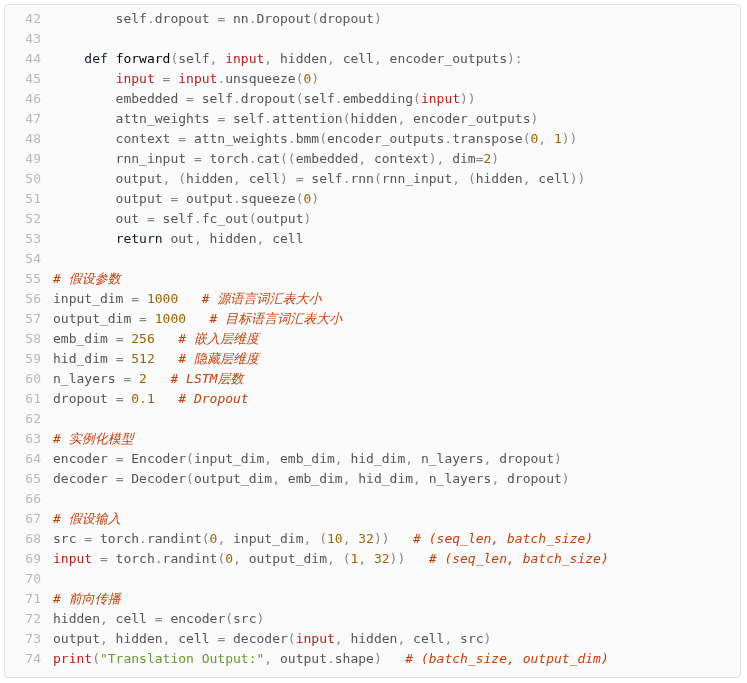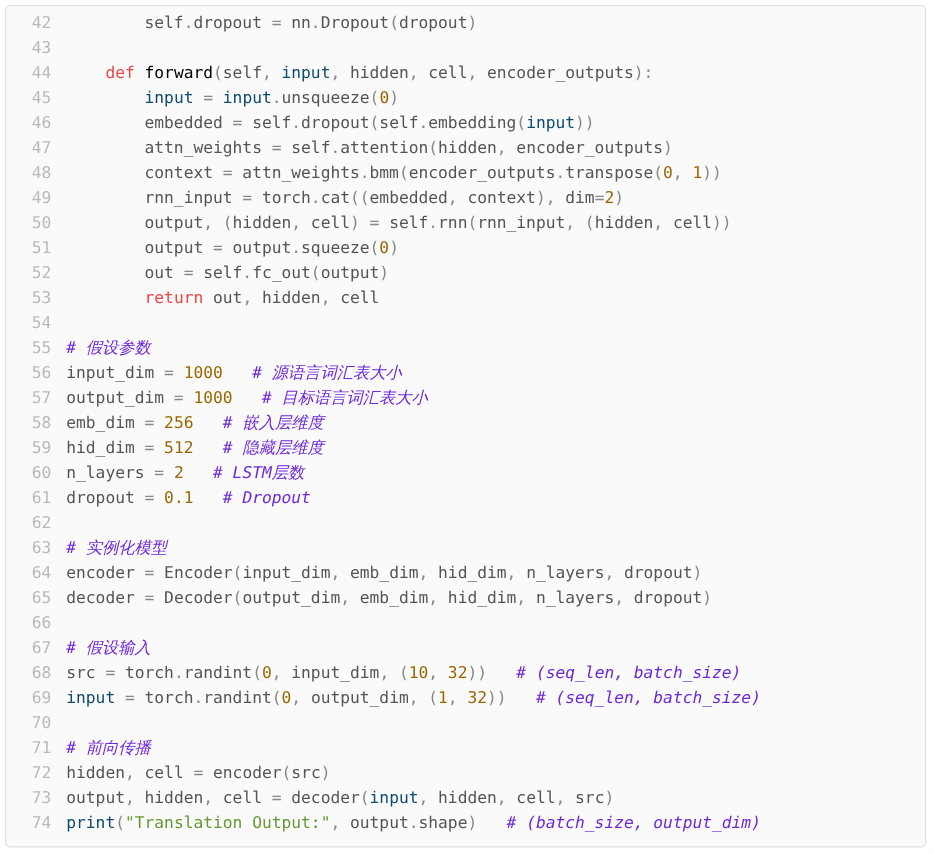--- a/index.html
+++ b/index.html
@@ -33,26 +33,26 @@
     width: 36px;
     text-align: right;
     color: #b9b9b9;
     padding-right: 12px;
     user-select: none;
     flex-shrink: 0;
   }
   .code {
     color: #555;
   }
-  .kw { color: #ef4444; }       
+  .kw { color: #0f172a; }       
   .fn { color: #000000; }       
-  .builtin { color: #0c4a6e; }  
+  .builtin { color: #b91c1c; }  
   .num { color: #996600; }      
   .str { color: #669933; }      
-  .com { color: #6d28d9; font-style: italic; margin-top: 35px; }  
+  .com { color: #c2410c; font-style: italic; margin-top: 35px; }  
   .punc { color: #888888; }
 </style>
 </head>
 <body>
 
 <div class="code-block">
   <div class="code-content" id="code-lines"><div class="line"><span class="gutter">42</span><span class="code"><span>        self</span><span class="punc">.</span><span>dropout </span><span class="punc">=</span><span> nn</span><span class="punc">.</span><span>Dropout</span><span class="punc">(</span><span>dropout</span><span class="punc">)</span></span></div><div class="line"><span class="gutter">43</span><span class="code"></span></div><div class="line"><span class="gutter">44</span><span class="code"><span>    </span><span class="kw">def</span><span> </span><span class="fn">forward</span><span class="punc">(</span><span>self</span><span class="punc">,</span><span> </span><span class="builtin">input</span><span class="punc">,</span><span> hidden</span><span class="punc">,</span><span> cell</span><span class="punc">,</span><span> encoder_outputs</span><span class="punc">):</span></span></div><div class="line"><span class="gutter">45</span><span class="code"><span>        </span><span class="builtin">input</span><span> </span><span class="punc">=</span><span> </span><span class="builtin">input</span><span class="punc">.</span><span>unsqueeze</span><span class="punc">(</span><span class="num">0</span><span class="punc">)</span></span></div><div class="line"><span class="gutter">46</span><span class="code"><span>        embedded </span><span class="punc">=</span><span> self</span><span class="punc">.</span><span>dropout</span><span class="punc">(</span><span>self</span><span class="punc">.</span><span>embedding</span><span class="punc">(</span><span class="builtin">input</span><span class="punc">))</span></span></div><div class="line"><span class="gutter">47</span><span class="code"><span>        attn_weights </span><span class="punc">=</span><span> self</span><span class="punc">.</span><span>attention</span><span class="punc">(</span><span>hidden</span><span class="punc">,</span><span> encoder_outputs</span><span class="punc">)</span></span></div><div class="line"><span class="gutter">48</span><span class="code"><span>        context </span><span class="punc">=</span><span> attn_weights</span><span class="punc">.</span><span>bmm</span><span class="punc">(</span><span>encoder_outputs</span><span class="punc">.</span><span>transpose</span><span class="punc">(</span><span class="num">0</span><span class="punc">,</span><span> </span><span class="num">1</span><span class="punc">))</span></span></div><div class="line"><span class="gutter">49</span><span class="code"><span>        rnn_input </span><span class="punc">=</span><span> torch</span><span class="punc">.</span><span>cat</span><span class="punc">((</span><span>embedded</span><span class="punc">,</span><span> context</span><span class="punc">),</span><span> dim</span><span class="punc">=</span><span class="num">2</span><span class="punc">)</span></span></div><div class="line"><span class="gutter">50</span><span class="code"><span>        output</span><span class="punc">,</span><span> </span><span class="punc">(</span><span>hidden</span><span class="punc">,</span><span> cell</span><span class="punc">)</span><span> </span><span class="punc">=</span><span> self</span><span class="punc">.</span><span>rnn</span><span class="punc">(</span><span>rnn_input</span><span class="punc">,</span><span> </span><span class="punc">(</span><span>hidden</span><span class="punc">,</span><span> cell</span><span class="punc">))</span></span></div><div class="line"><span class="gutter">51</span><span class="code"><span>        output </span><span class="punc">=</span><span> output</span><span class="punc">.</span><span>squeeze</span><span class="punc">(</span><span class="num">0</span><span class="punc">)</span></span></div><div class="line"><span class="gutter">52</span><span class="code"><span>        out </span><span class="punc">=</span><span> self</span><span class="punc">.</span><span>fc_out</span><span class="punc">(</span><span>output</span><span class="punc">)</span></span></div><div class="line"><span class="gutter">53</span><span class="code"><span>        </span><span class="kw">return</span><span> out</span><span class="punc">,</span><span> hidden</span><span class="punc">,</span><span> cell</span></span></div><div class="line"><span class="gutter">54</span><span class="code"></span></div><div class="line"><span class="gutter">55</span><span class="code"><span class="com"># 假设参数</span></span></div><div class="line"><span class="gutter">56</span><span class="code"><span>input_dim </span><span class="punc">=</span><span> </span><span class="num">1000</span><span>   </span><span class="com"># 源语言词汇表大小</span></span></div><div class="line"><span class="gutter">57</span><span class="code"><span>output_dim </span><span class="punc">=</span><span> </span><span class="num">1000</span><span>   </span><span class="com"># 目标语言词汇表大小</span></span></div><div class="line"><span class="gutter">58</span><span class="code"><span>emb_dim </span><span class="punc">=</span><span> </span><span class="num">256</span><span>   </span><span class="com"># 嵌入层维度</span></span></div><div class="line"><span class="gutter">59</span><span class="code"><span>hid_dim </span><span class="punc">=</span><span> </span><span class="num">512</span><span>   </span><span class="com"># 隐藏层维度</span></span></div><div class="line"><span class="gutter">60</span><span class="code"><span>n_layers </span><span class="punc">=</span><span> </span><span class="num">2</span><span>   </span><span class="com"># LSTM层数</span></span></div><div class="line"><span class="gutter">61</span><span class="code"><span>dropout </span><span class="punc">=</span><span> </span><span class="num">0.1</span><span>   </span><span class="com"># Dropout</span></span></div><div class="line"><span class="gutter">62</span><span class="code"></span></div><div class="line"><span class="gutter">63</span><span class="code"><span class="com"># 实例化模型</span></span></div><div class="line"><span class="gutter">64</span><span class="code"><span>encoder </span><span class="punc">=</span><span> Encoder</span><span class="punc">(</span><span>input_dim</span><span class="punc">,</span><span> emb_dim</span><span class="punc">,</span><span> hid_dim</span><span class="punc">,</span><span> n_layers</span><span class="punc">,</span><span> dropout</span><span class="punc">)</span></span></div><div class="line"><span class="gutter">65</span><span class="code"><span>decoder </span><span class="punc">=</span><span> Decoder</span><span class="punc">(</span><span>output_dim</span><span class="punc">,</span><span> emb_dim</span><span class="punc">,</span><span> hid_dim</span><span class="punc">,</span><span> n_layers</span><span class="punc">,</span><span> dropout</span><span class="punc">)</span></span></div><div class="line"><span class="gutter">66</span><span class="code"></span></div><div class="line"><span class="gutter">67</span><span class="code"><span class="com"># 假设输入</span></span></div><div class="line"><span class="gutter">68</span><span class="code"><span>src </span><span class="punc">=</span><span> torch</span><span class="punc">.</span><span>randint</span><span class="punc">(</span><span class="num">0</span><span class="punc">,</span><span> input_dim</span><span class="punc">,</span><span> </span><span class="punc">(</span><span class="num">10</span><span class="punc">,</span><span> </span><span class="num">32</span><span class="punc">))</span><span>   </span><span class="com"># (seq_len, batch_size)</span></span></div><div class="line"><span class="gutter">69</span><span class="code"><span class="builtin">input</span><span> </span><span class="punc">=</span><span> torch</span><span class="punc">.</span><span>randint</span><span class="punc">(</span><span class="num">0</span><span class="punc">,</span><span> output_dim</span><span class="punc">,</span><span> </span><span class="punc">(</span><span class="num">1</span><span class="punc">,</span><span> </span><span class="num">32</span><span class="punc">))</span><span>   </span><span class="com"># (seq_len, batch_size)</span></span></div><div class="line"><span class="gutter">70</span><span class="code"></span></div><div class="line"><span class="gutter">71</span><span class="code"><span class="com"># 前向传播</span></span></div><div class="line"><span class="gutter">72</span><span class="code"><span>hidden</span><span class="punc">,</span><span> cell </span><span class="punc">=</span><span> encoder</span><span class="punc">(</span><span>src</span><span class="punc">)</span></span></div><div class="line"><span class="gutter">73</span><span class="code"><span>output</span><span class="punc">,</span><span> hidden</span><span class="punc">,</span><span> cell </span><span class="punc">=</span><span> decoder</span><span class="punc">(</span><span class="builtin">input</span><span class="punc">,</span><span> hidden</span><span class="punc">,</span><span> cell</span><span class="punc">,</span><span> src</span><span class="punc">)</span></span></div><div class="line"><span class="gutter">74</span><span class="code"><span class="builtin">print</span><span class="punc">(</span><span class="str">"Translation Output:"</span><span class="punc">,</span><span> output</span><span class="punc">.</span><span>shape</span><span class="punc">)</span><span>   </span><span class="com"># (batch_size, output_dim)</span></span></div></div>
 </div>
 
 </body></html>

